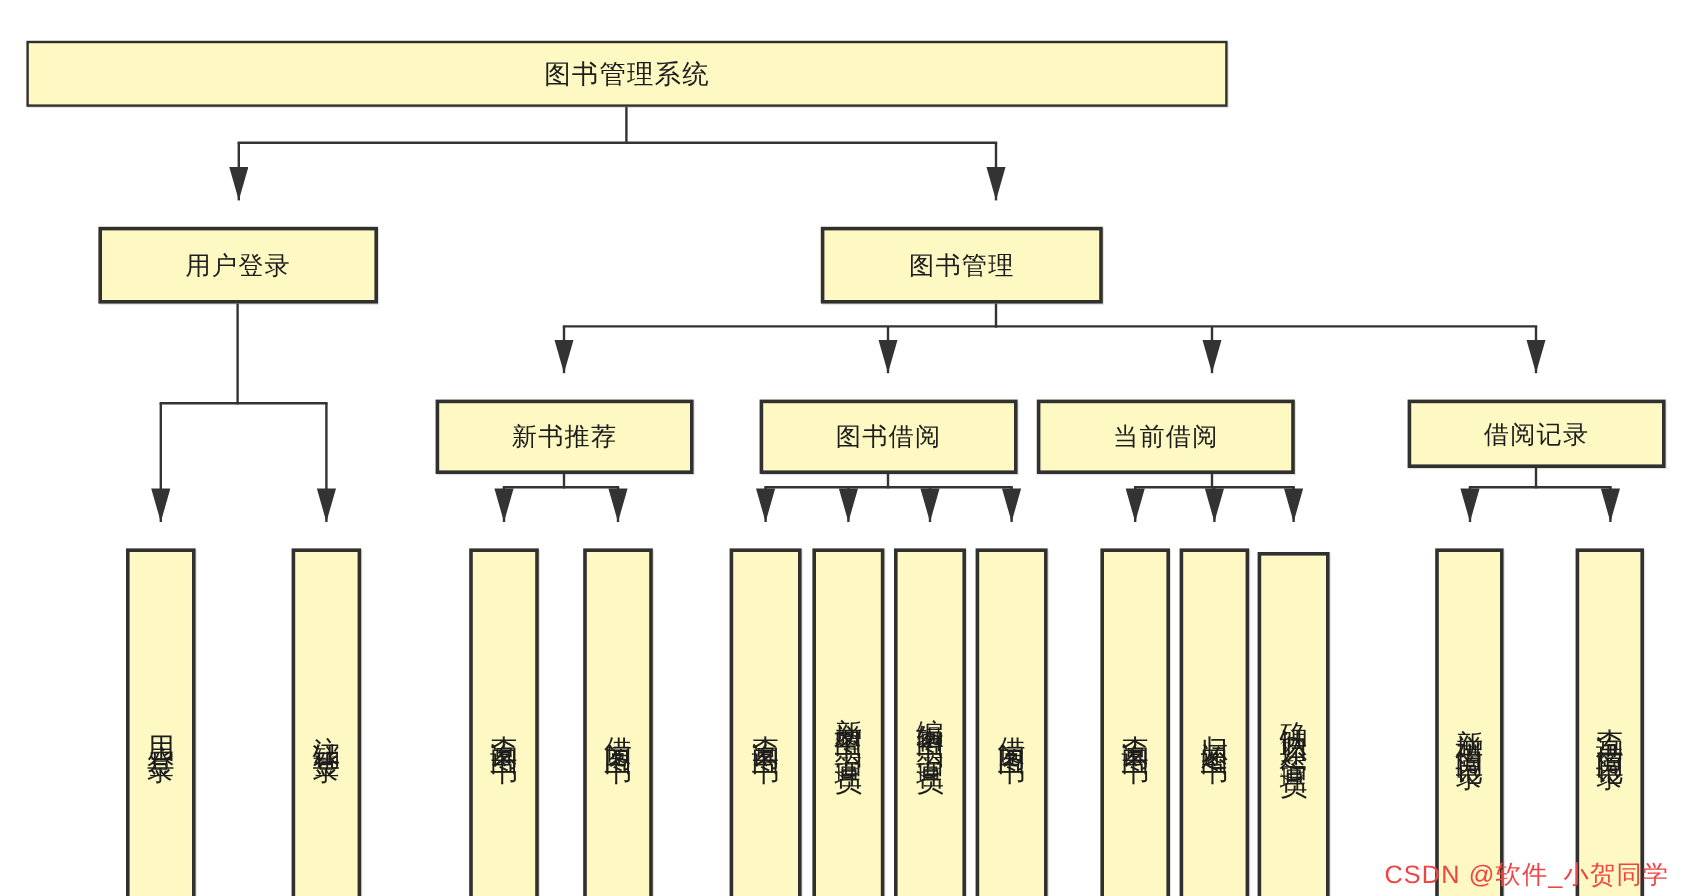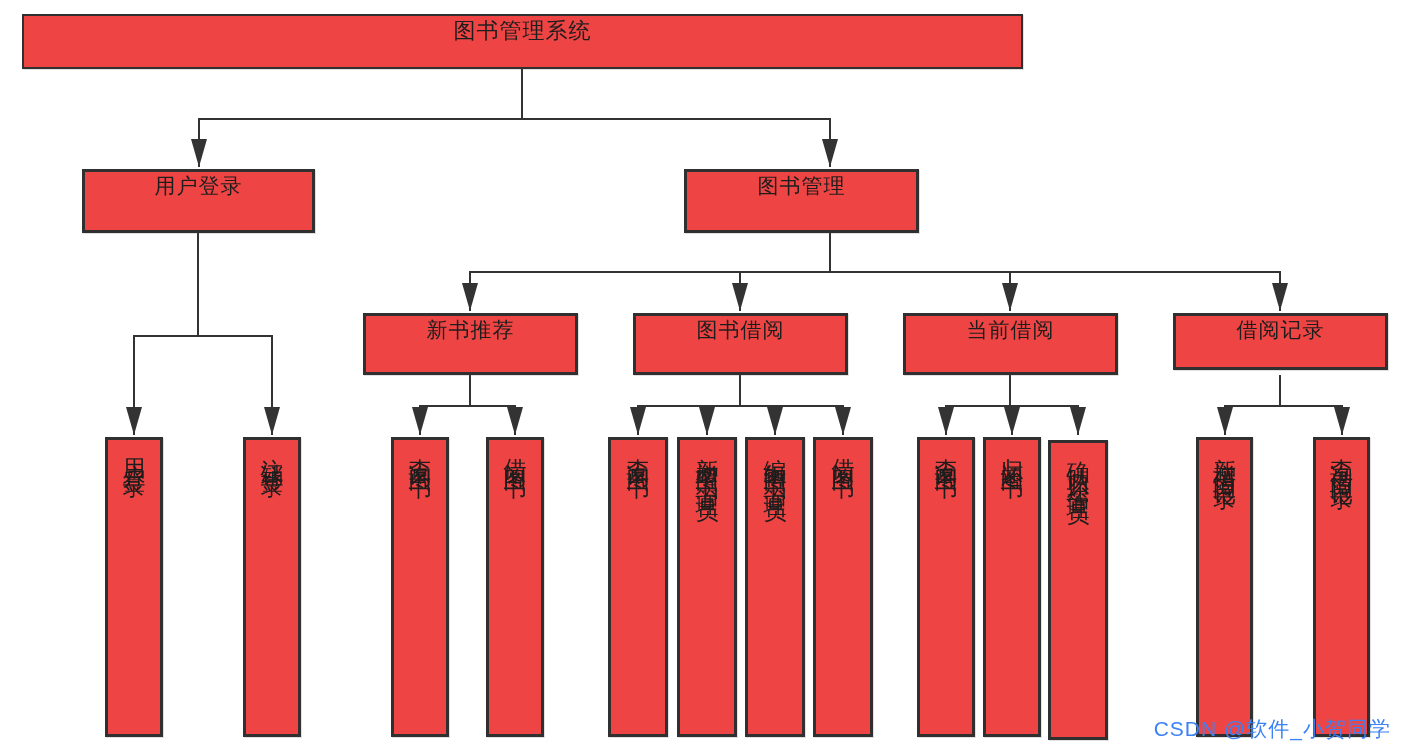--- a/index.html
+++ b/index.html
@@ -7,38 +7,39 @@
     position:relative;
     width:1405px;height:747px;
     background:#ffffff;
     font-family:"Liberation Sans","DejaVu Sans",sans-serif;
     overflow:hidden;
   }
   svg.lines{position:absolute;left:0;top:0;z-index:0;}
   svg.lines line{stroke:#333333;stroke-width:2;}
   .box{
     position:absolute;box-sizing:border-box;z-index:1;
-    border:3px solid #303030;background:#ef4444;
-    display:flex;justify-content:center;
+    border:3px solid #303030;background:#fef9c3;
+    display:flex;align-items:center;justify-content:center;
     color:#1d1d1d;
     box-shadow:1px 1px 0 rgba(90,90,90,0.18);
+    margin-top:20px;
   }
   .box.root{border-width:2px;font-size:22px;letter-spacing:1px;}
   .box.hbox{font-size:21px;letter-spacing:1px;}
   .box.vbox{font-size:23px;}
   .vtext{
     writing-mode:vertical-rl;
     line-height:1;
     letter-spacing:6px;
     white-space:nowrap;
   }
   .watermark{
     position:absolute;z-index:2;
     right:14px;bottom:4px;
-    font-size:21px;color:#3b82f6;
+    font-size:21px;color:#ef4444;
     letter-spacing:1px;
     margin-top:41px;
   }
 </style>
 </head>
 <body>
 
 <div class="stage">
 
   <svg class="lines" width="1405" height="747" aria-hidden="true">
@@ -99,21 +100,21 @@
   <div class="box hbox" style="left:684px;top:169px;width:235px;height:64px">
     <span>图书管理</span>
   </div>
 
   <div class="box hbox" style="left:363px;top:313px;width:215px;height:62px">
     <span>新书推荐</span>
   </div>
   <div class="box hbox" style="left:633px;top:313px;width:215px;height:62px">
     <span>图书借阅</span>
   </div>
-  <div class="box hbox" style="left:903px;top:313px;width:215px;height:62px">
+  <div class="box hbox" style="left:864px;top:313px;width:215px;height:62px">
     <span>当前借阅</span>
   </div>
   <div class="box hbox" style="left:1173px;top:313px;width:215px;height:57px">
     <span>借阅记录</span>
   </div>
 
   <div class="box vbox" style="left:105px;top:437px;width:58px;height:300px">
     <span class="vtext">用户登录</span>
   </div>
   <div class="box vbox" style="left:243px;top:437px;width:58px;height:300px">

